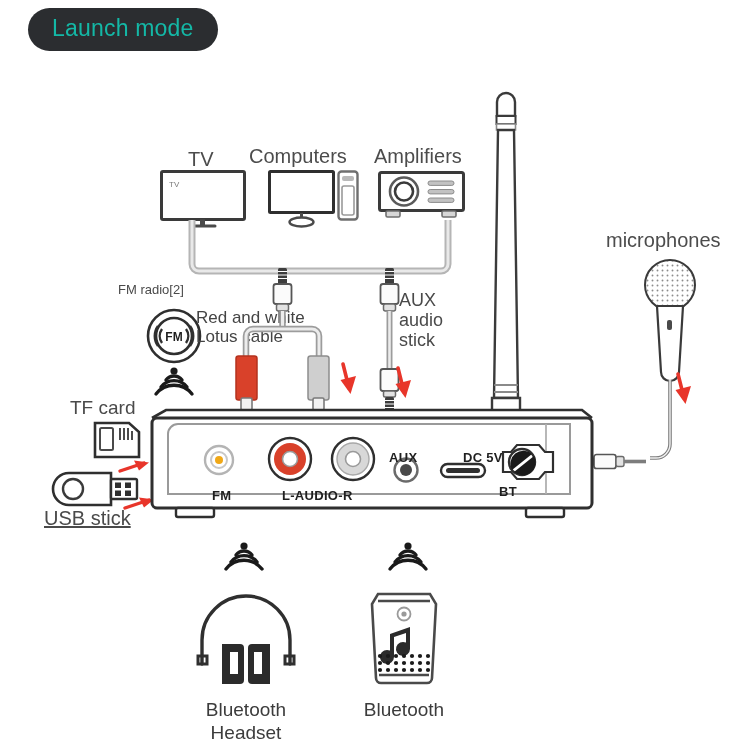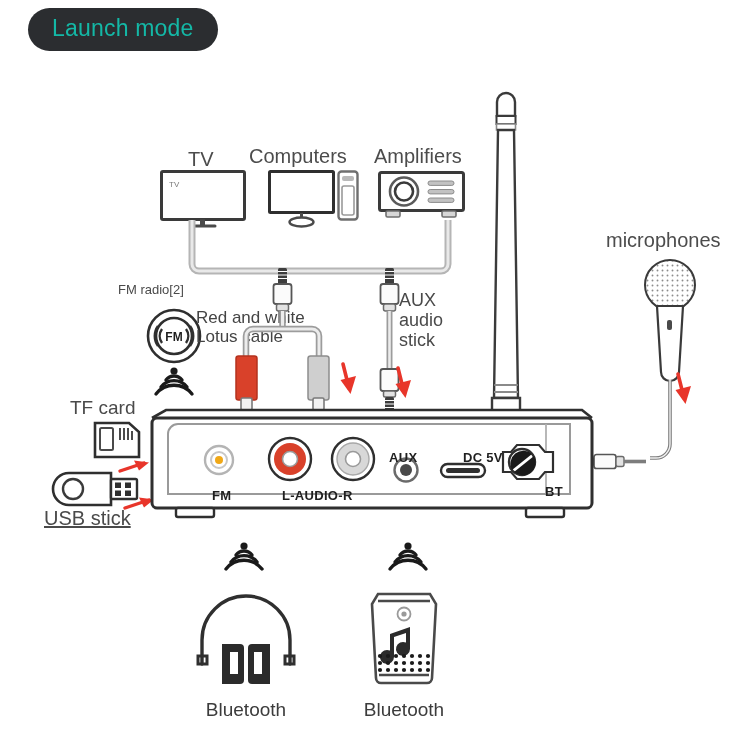--- a/index.html
+++ b/index.html
@@ -299,21 +299,21 @@
       <path d="M372 66 a13 13 0 0 1 20 -16 L372 66 z" fill="#1a1a1a"></path>
       <path d="M374 68 a13 13 0 0 0 20 -16 L374 68 z" fill="#1a1a1a"></path>
     </g>
   </svg>
 </div>
 
 <div class="lbl t-port" style="left:212px;top:488px;">FM</div>
 <div class="lbl t-port" style="left:282px;top:488px;">L-AUDIO-R</div>
 <div class="lbl t-port" style="left:389px;top:450px;">AUX</div>
 <div class="lbl t-port" style="left:428px;top:450px;padding-left:35px;">DC 5V</div>
-<div class="lbl t-port" style="left:499px;top:484px;margin-left:46px;">BT</div>
+<div class="lbl t-port" style="left:499px;top:484px;">BT</div>
 
 <div class="abs" style="left:222px;top:541px;">
   <svg width="44" height="32" viewBox="0 0 44 32">
     <circle cx="22" cy="5" r="3.6" fill="#1a1a1a"></circle>
     <path d="M14 14 a10 10 0 0 1 16 0" fill="none" stroke="#1a1a1a" stroke-width="3.4" stroke-linecap="round"></path>
     <path d="M9 21 a16.5 16.5 0 0 1 26 0" fill="none" stroke="#1a1a1a" stroke-width="3.4" stroke-linecap="round"></path>
     <path d="M4 28 a23 23 0 0 1 36 0" fill="none" stroke="#1a1a1a" stroke-width="3.4" stroke-linecap="round"></path>
   </svg>
 </div>
 <div class="abs" style="left:386px;top:541px;">
@@ -331,20 +331,21 @@
     <path d="M6 72 h9 v-8 h-9 z" fill="none" stroke="#2f2f2f" stroke-width="3"></path>
     <path d="M93 72 h9 v-8 h-9 z" fill="none" stroke="#2f2f2f" stroke-width="3"></path>
     <path d="M30 52 h18 a4 4 0 0 1 4 4 v32 a4 4 0 0 1 -4 4 h-18 z" fill="#2b2b2b"></path>
     <path d="M38 60 h8 v22 h-8 z" fill="#fff"></path>
     <path d="M78 52 h-18 a4 4 0 0 0 -4 4 v32 a4 4 0 0 0 4 4 h18 z" fill="#2b2b2b"></path>
     <path d="M62 60 h8 v22 h-8 z" fill="#fff"></path>
   </svg>
 </div>
 <div class="lbl t-bt" style="left:192px;top:698px;width:108px;">
   <div>Bluetooth</div>
+  <div>Headset</div>
 </div>
 
 <div class="abs" style="left:366px;top:590px;">
   <svg width="76" height="100" viewBox="0 0 76 100">
     <path d="M12 4 h52 l6 10 l-4 74 a5 5 0 0 1 -5 5 H15 a5 5 0 0 1 -5 -5 L6 14 z" fill="#fff" stroke="#4a4a4a" stroke-width="2.6"></path>
     <path d="M12 11 h52" stroke="#4a4a4a" stroke-width="2.4"></path>
     <path d="M13 85 h50" stroke="#4a4a4a" stroke-width="2.4"></path>
     <circle cx="38" cy="24" r="6.5" fill="#fff" stroke="#9a9a9a" stroke-width="1.8"></circle>
     <circle cx="38" cy="24" r="2.6" fill="#9a9a9a"></circle>
 

